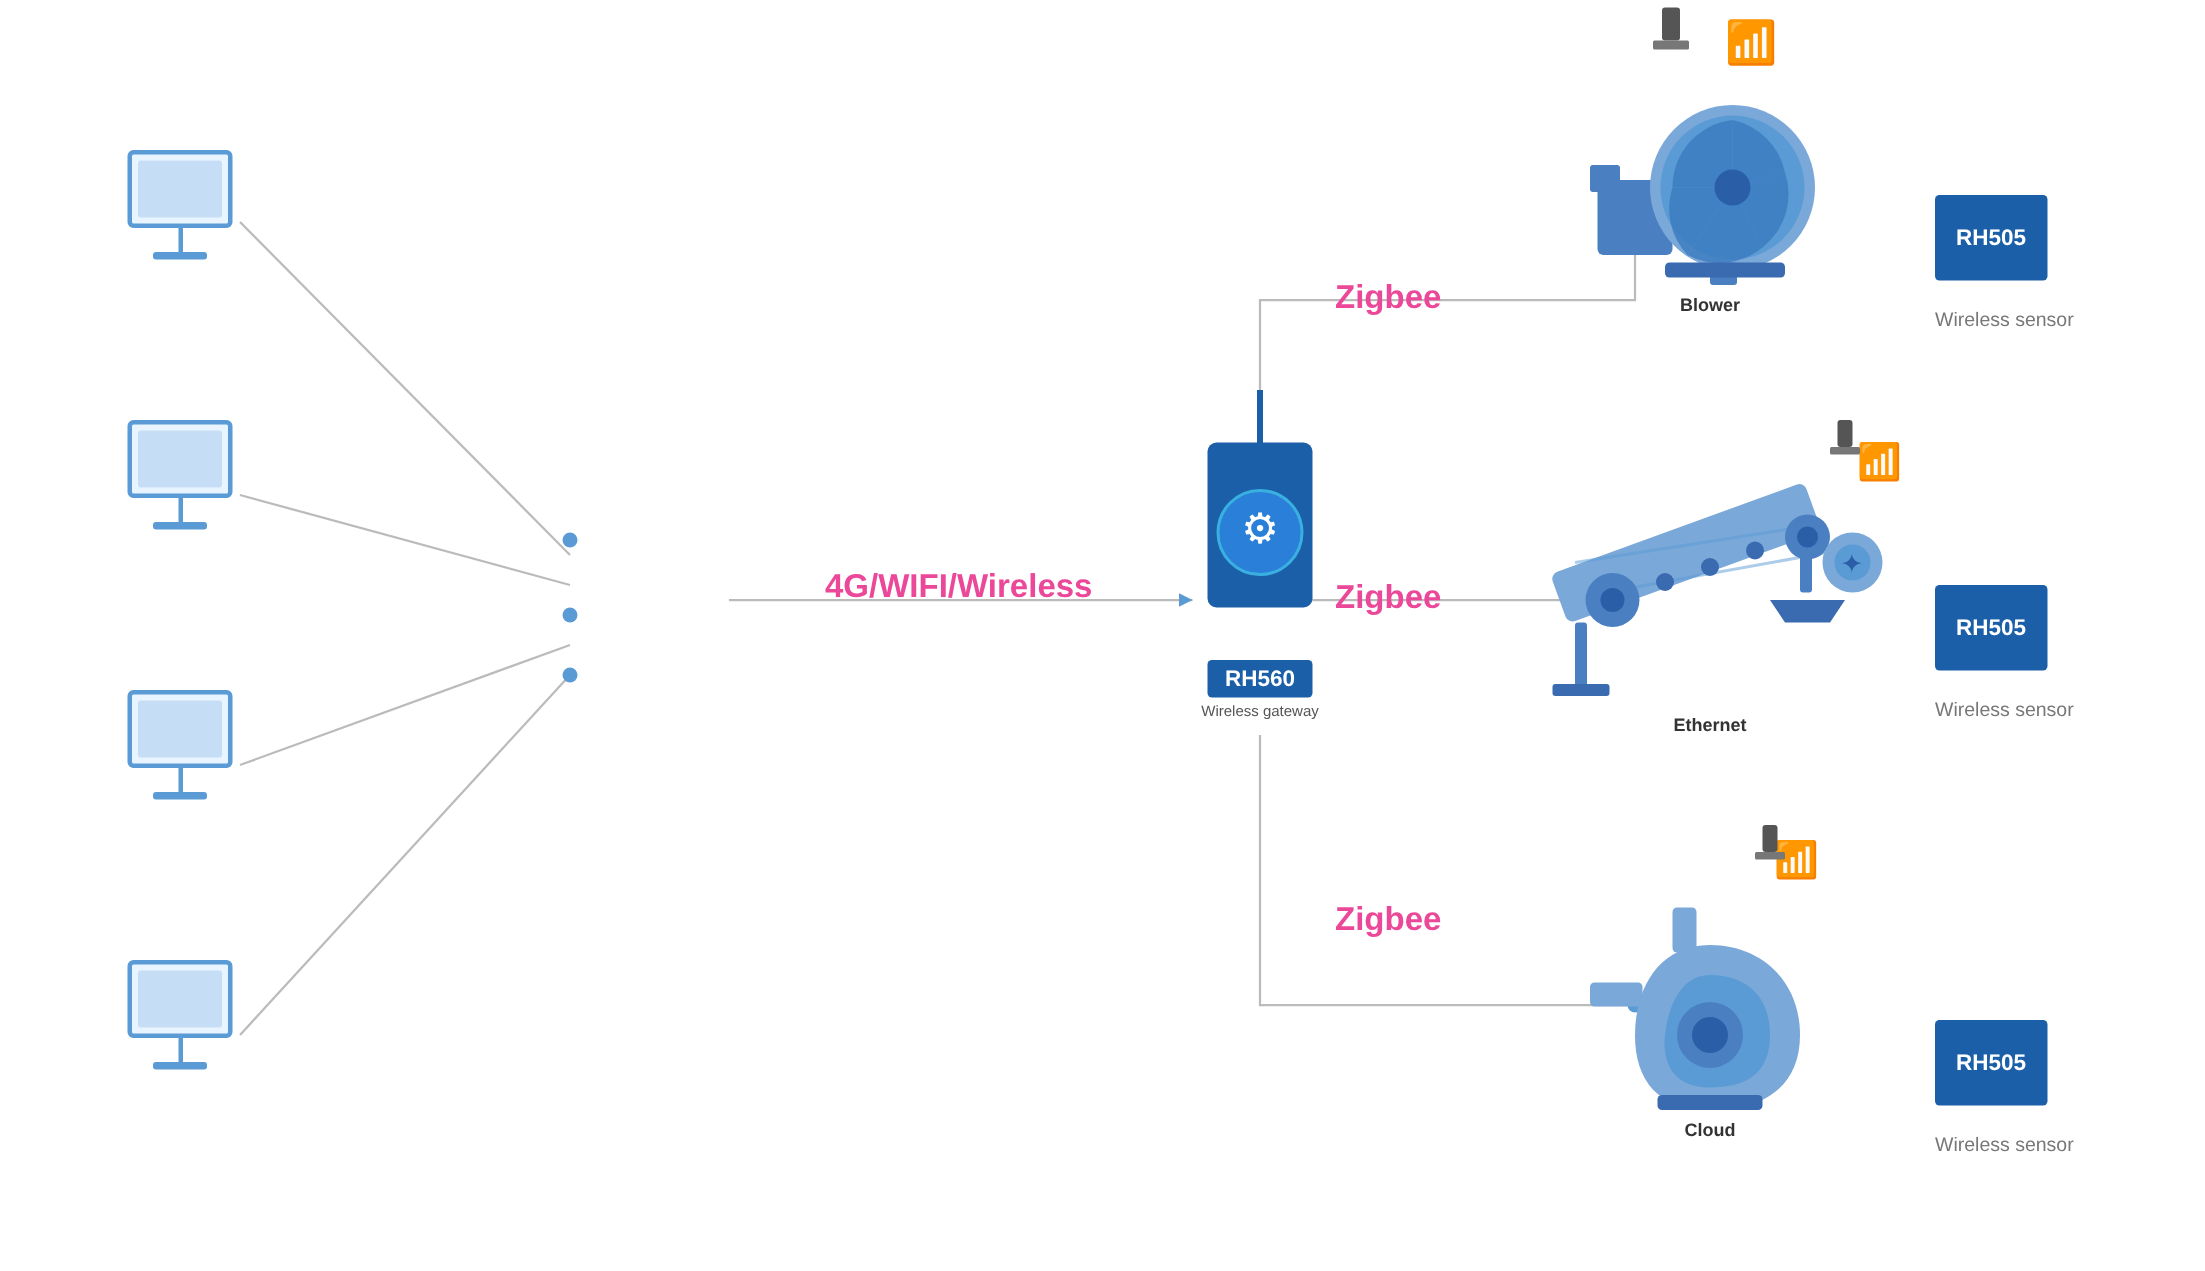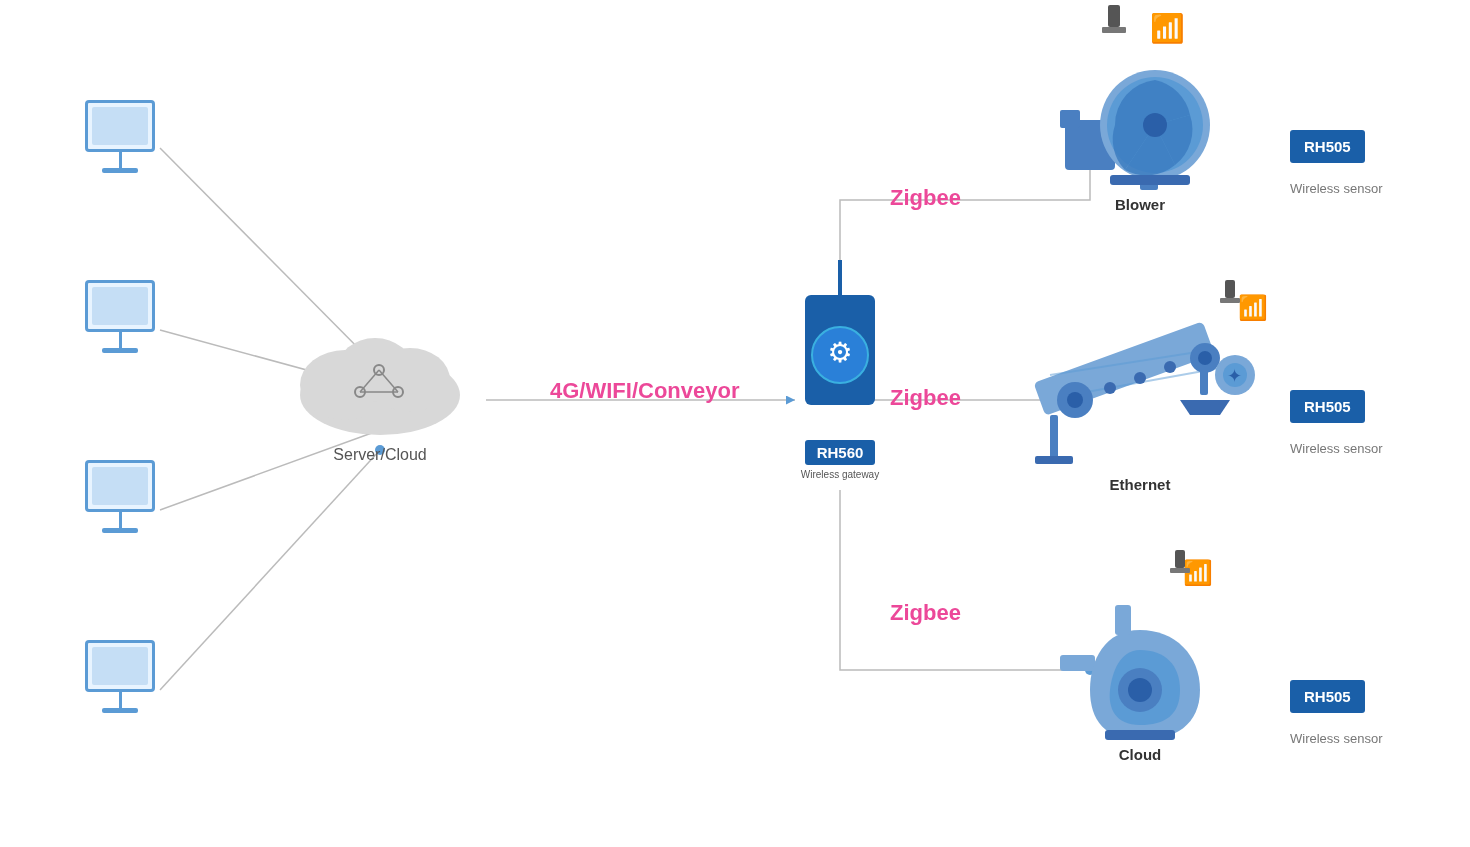--- a/index.html
+++ b/index.html
@@ -91,38 +91,38 @@
       font-size: 10px;
       color: #555;
       margin-top: 4px;
     }
     
     .rh505-badge {
       background: #1a5fa8;
       color: #fff;
       font-size: 15px;
       font-weight: bold;
-      padding: 8px 14px;
+      padding: 20px 14px;
       border-radius: 3px;
       display: inline-block;
     }
     .rh505-sublabel {
       font-size: 13px;
       color: #777;
       margin-top: 18px;
     }
     
     .zigbee-label {
       font-size: 22px;
       font-weight: bold;
       color: #ec4899;
     }
     
     .device-label {
-      font-size: 15px;
+      font-size: 12px;
       color: #333;
       font-weight: 600;
       margin-top: 6px;
       text-align: center;
     }
     
     .lines-svg {
       position: absolute;
       top: 0; left: 0;
       width: 1470px;
@@ -209,40 +209,23 @@
     <div class="monitor-stand"></div>
     <div class="monitor-base"></div>
   </div>
 
   <div class="monitor" style="left:85px;top:640px;">
     <div class="monitor-screen"></div>
     <div class="monitor-stand"></div>
     <div class="monitor-base"></div>
   </div>
 
-  <div class="cloud-container">
-    <svg class="cloud-svg" viewBox="0 0 200 130" xmlns="http://www.w3.org/2000/svg">
-
-      <ellipse cx="100" cy="85" rx="80" ry="40" fill="#d8d8d8"></ellipse>
-      <ellipse cx="65" cy="75" rx="45" ry="35" fill="#d8d8d8"></ellipse>
-      <ellipse cx="130" cy="70" rx="40" ry="32" fill="#d8d8d8"></ellipse>
-      <ellipse cx="95" cy="60" rx="38" ry="32" fill="#d8d8d8"></ellipse>
-
-      <circle cx="80" cy="82" r="5" fill="none" stroke="#888" stroke-width="2"></circle>
-      <circle cx="118" cy="82" r="5" fill="none" stroke="#888" stroke-width="2"></circle>
-      <circle cx="99" cy="60" r="5" fill="none" stroke="#888" stroke-width="2"></circle>
-      <line x1="80" y1="82" x2="118" y2="82" stroke="#888" stroke-width="1.5"></line>
-      <line x1="80" y1="82" x2="99" y2="60" stroke="#888" stroke-width="1.5"></line>
-      <line x1="118" y1="82" x2="99" y2="60" stroke="#888" stroke-width="1.5"></line>
-    </svg>
-    <span class="cloud-label">Server/Cloud</span>
-  </div>
 
   <div style="position:absolute;left:550px;top:378px;">
-    <span class="zigbee-label">4G/WIFI/Conveyor</span>
+    <span class="zigbee-label">4G/WIFI/Wireless</span>
   </div>
 
   <div class="gateway-container">
 
     <svg width="90" height="160" viewBox="0 0 90 160" xmlns="http://www.w3.org/2000/svg">
 
       <rect x="43" y="0" width="4" height="40" fill="#1a5fa8"></rect>
 
       <rect x="10" y="35" width="70" height="110" rx="6" fill="#1a5fa8"></rect>
 

